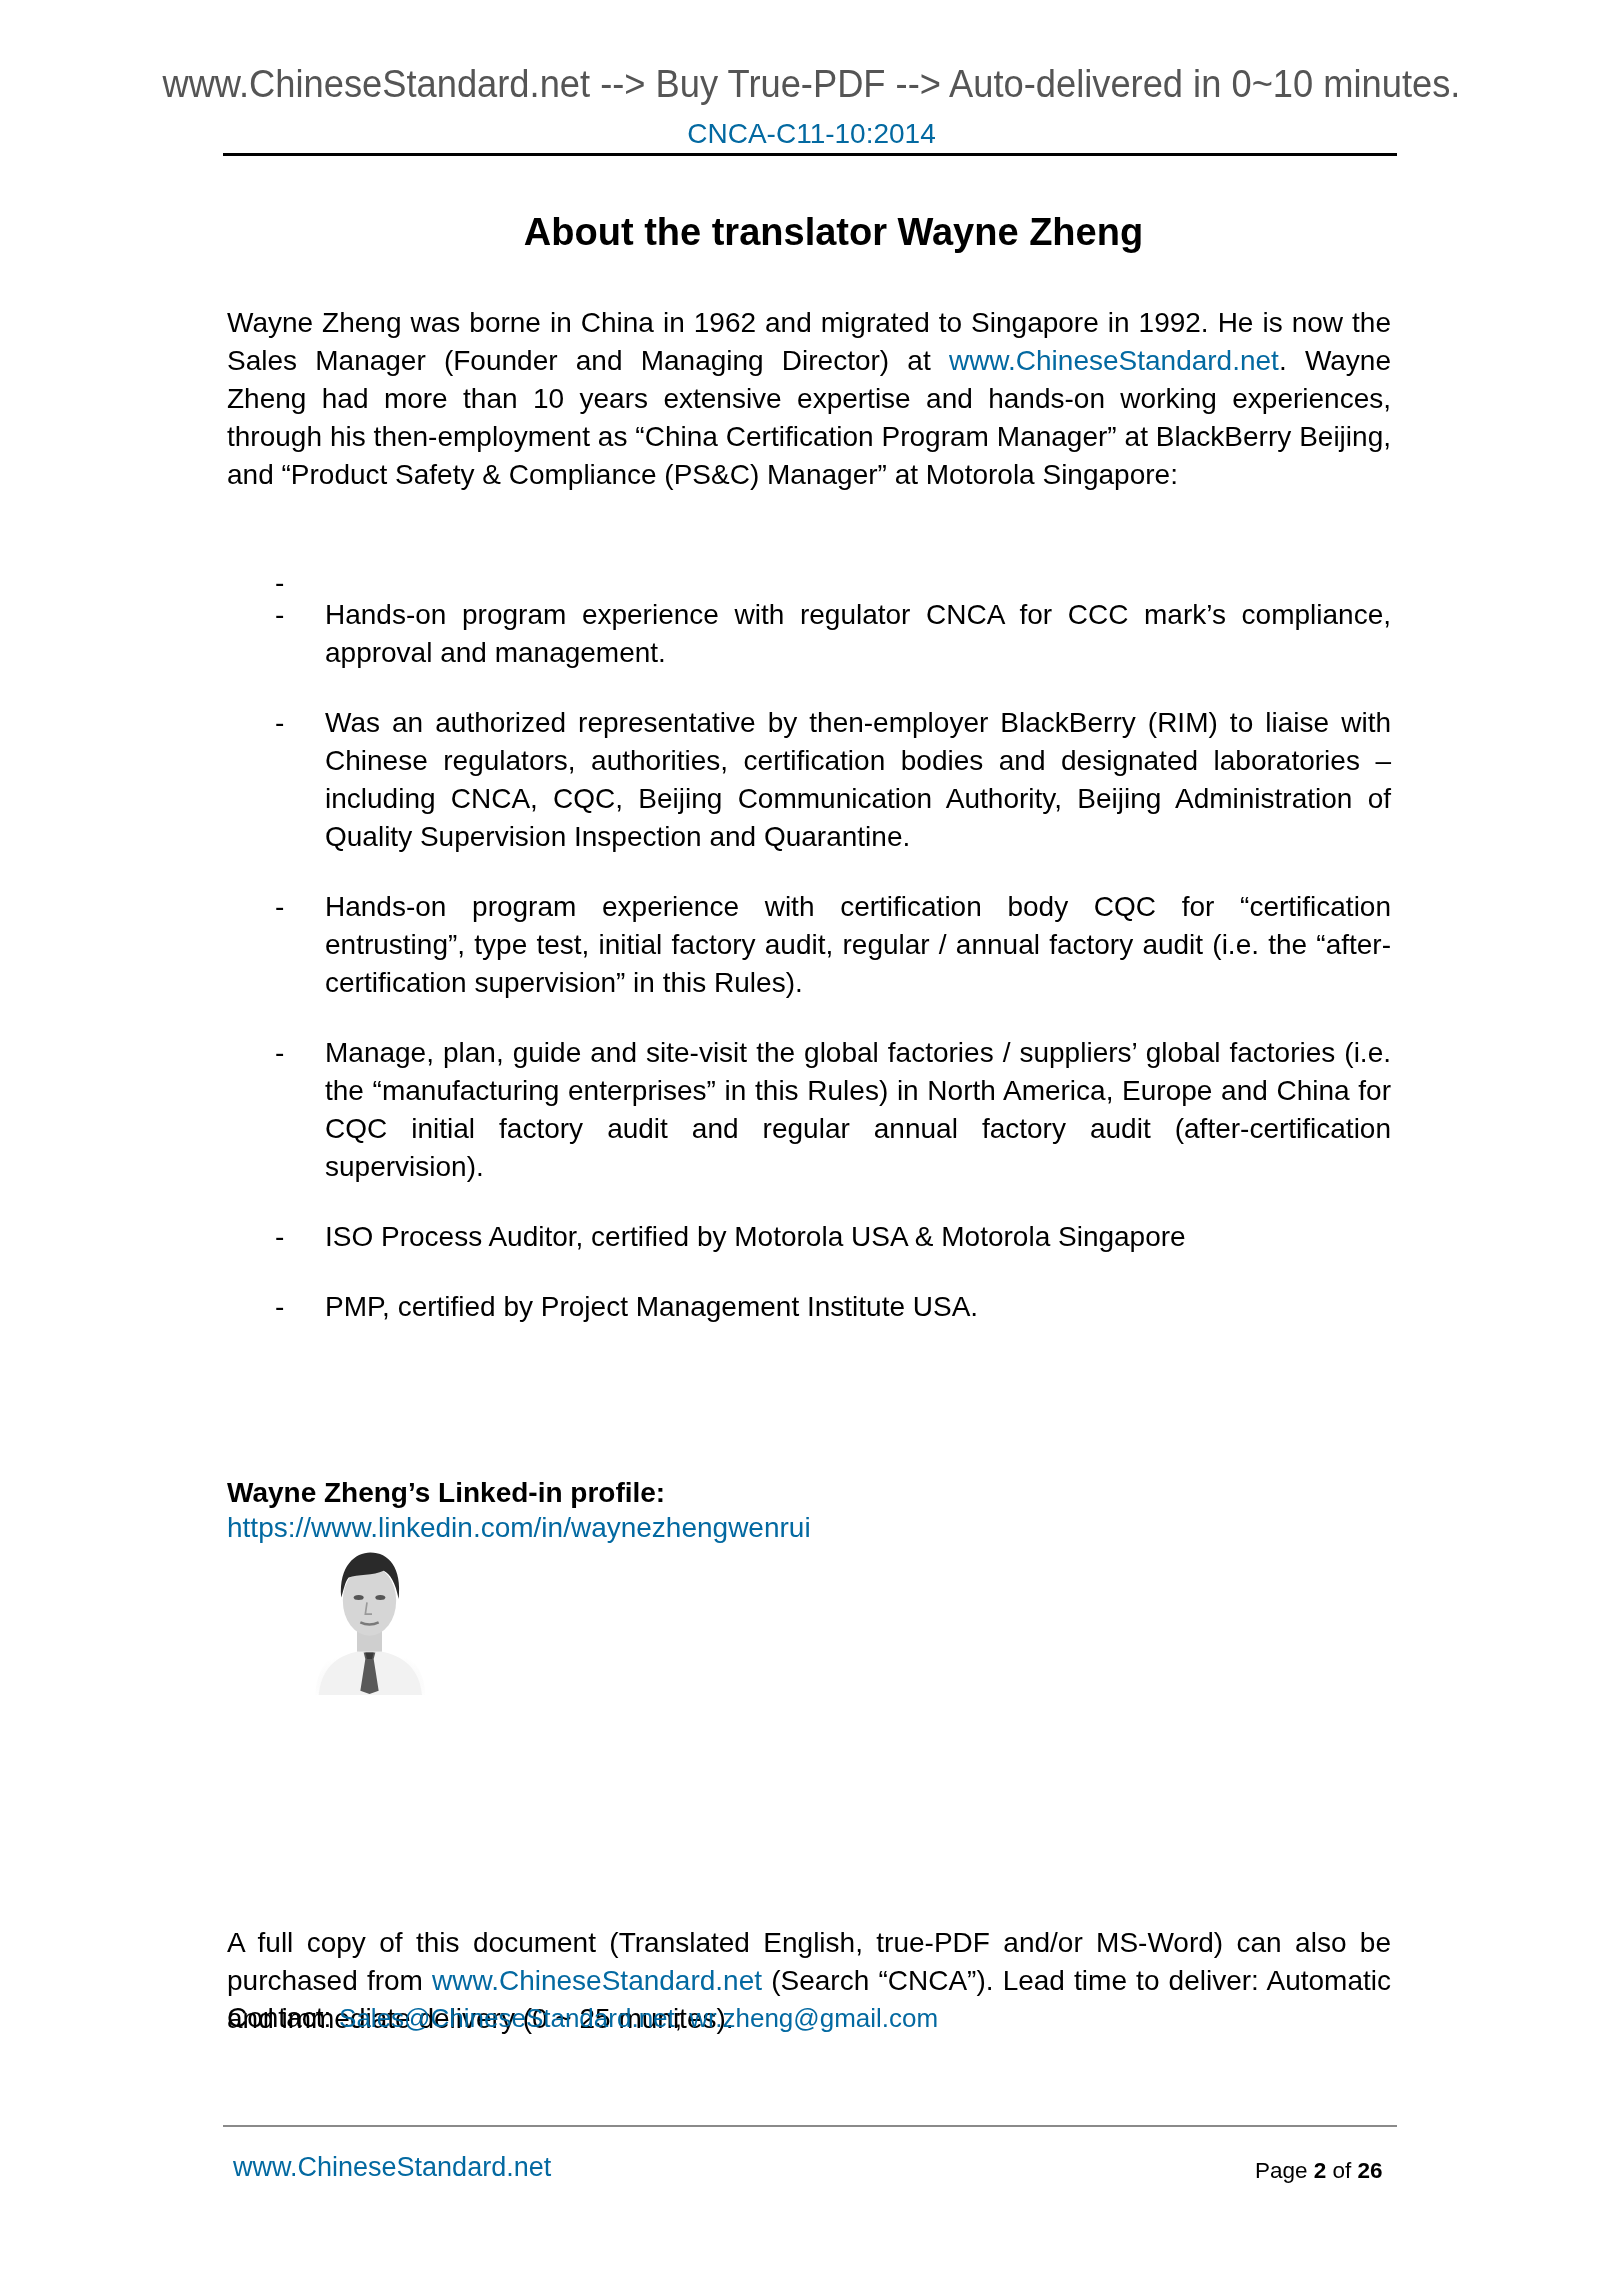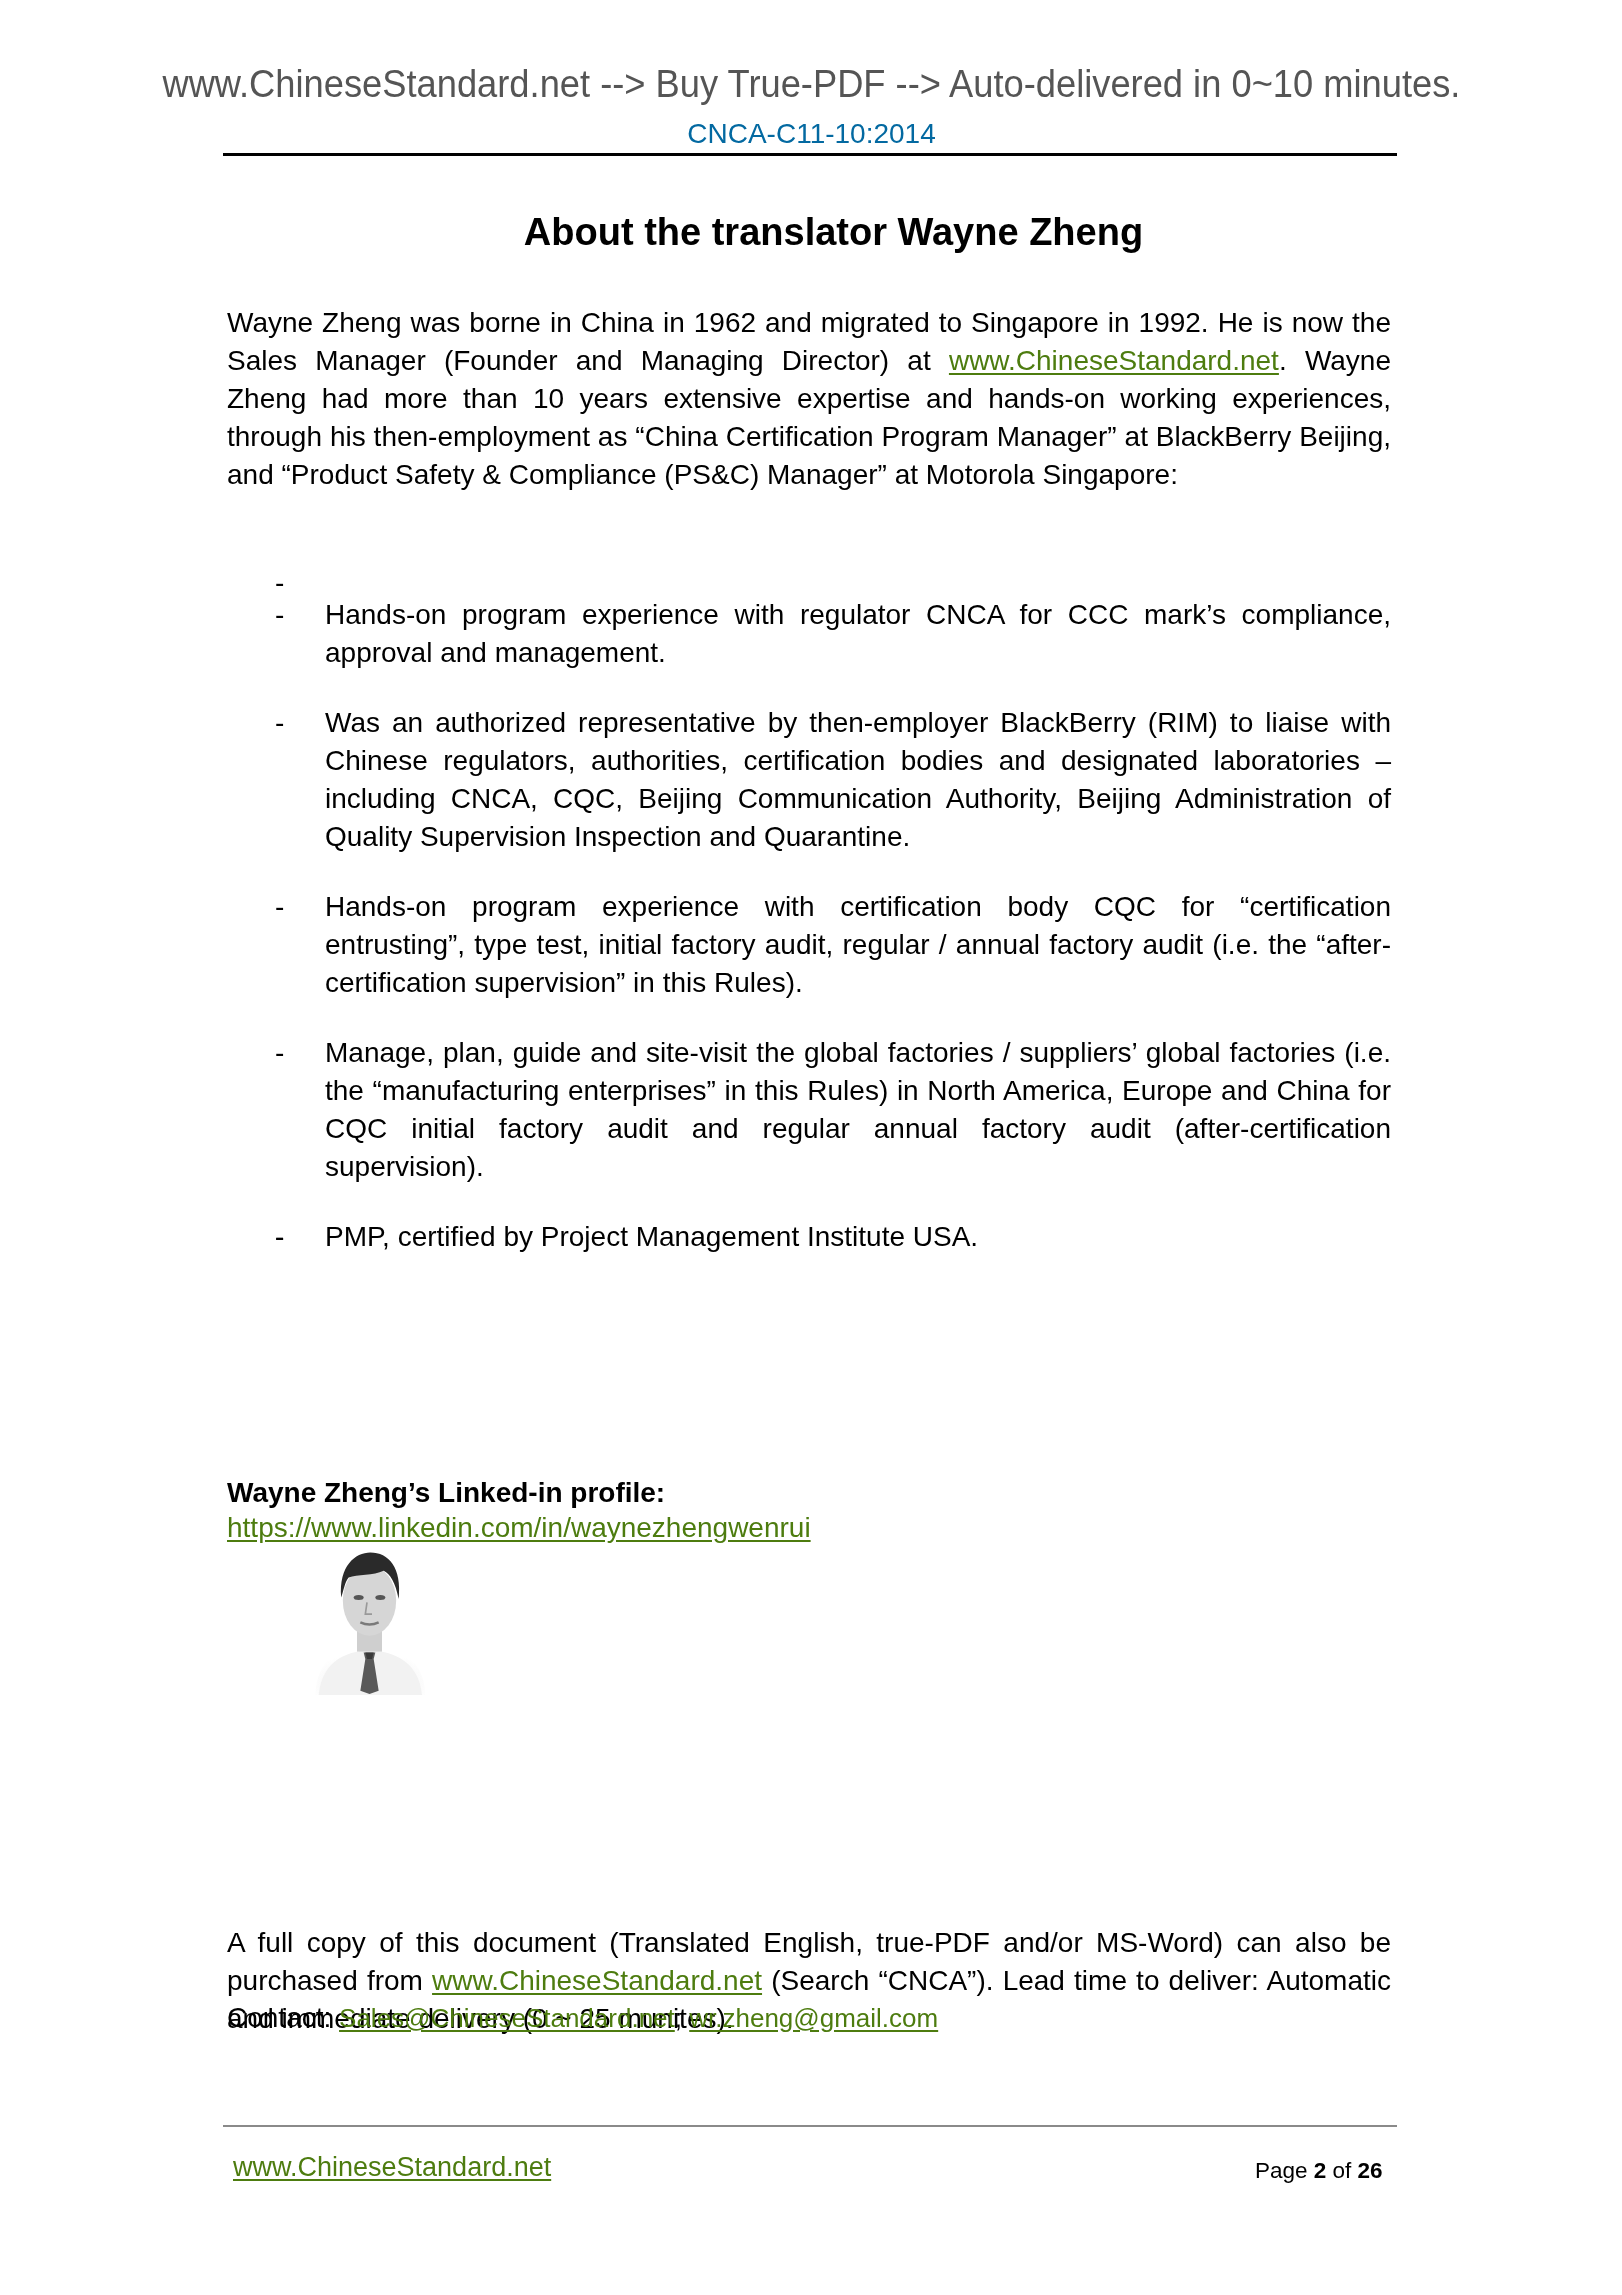--- a/index.html
+++ b/index.html
@@ -19,21 +19,21 @@
   }
   .header-rule { left: 223px; width: 1174px; top: 153px; height: 2.5px; background: #000; }
   .title {
     left: 0; width: 1623px; top: 210px; text-align: center;
     font-size: 38px; font-weight: bold; line-height: 45px; padding-left: 22px;
   }
   .body-col { left: 227px; width: 1164px; }
   .para {
     font-size: 28px; line-height: 38px; text-align: justify; text-align-last: left;
   }
-  .para a, .ulink { color: #4d7c0f; text-decoration: underline; text-underline-offset: 3.3px; }
+  .para a, .ulink { color: #0369a1; text-underline-offset: 3.3px; }
   .bullets { top: 564px; left: 227px; width: 1164px; margin: 0; padding: 0; list-style: none; }
   .bullet {
     position: relative; padding-left: 98px; margin-bottom: 32px;
     font-size: 28px; line-height: 38px; text-align: justify; text-align-last: left;
   }
   .bullet .dash { position: absolute; left: 48px; top: 0; }
   .link-label { top: 1474px; font-size: 28px; line-height: 38px; font-weight: bold; }
   .link-url { top: 1509px; font-size: 28px; line-height: 38px; }
   .photo { left: 307px; top: 1549px; width: 125px; height: 146px; }
   .purchase { top: 1924px; }
@@ -54,21 +54,21 @@
 <h1 class="abs title" style="margin:0">About the translator Wayne Zheng</h1>
 
 <p class="abs body-col para" style="top:304px;margin:0"><span>Wayne Zheng was borne in China in 1962 and migrated to Singapore in 1992. He is now the Sales Manager (Founder and Managing Director) at </span><a>www.ChineseStandard.net</a><span>. Wayne Zheng had more than 10 years extensive expertise and hands-on working experiences, through his then-employment as “China Certification Program Manager” at BlackBerry Beijing, and “Product Safety &amp; Compliance (PS&amp;C) Manager” at Motorola Singapore:</span></p>
 
 <ul class="abs bullets">
   <li class="bullet"><span class="dash">-</span></li>
   <li class="bullet"><span class="dash">-</span><span>Hands-on program experience with regulator CNCA for CCC mark’s compliance, approval and management.</span></li>
   <li class="bullet"><span class="dash">-</span><span>Was an authorized representative by then-employer BlackBerry (RIM) to liaise with Chinese regulators, authorities, certification bodies and designated laboratories – including CNCA, CQC, Beijing Communication Authority, Beijing Administration of Quality Supervision Inspection and Quarantine.</span></li>
   <li class="bullet"><span class="dash">-</span><span>Hands-on program experience with certification body CQC for “certification entrusting”, type test, initial factory audit, regular / annual factory audit (i.e. the “after-certification supervision” in this Rules).</span></li>
   <li class="bullet"><span class="dash">-</span><span>Manage, plan, guide and site-visit the global factories / suppliers’ global factories (i.e. the “manufacturing enterprises” in this Rules) in North America, Europe and China for CQC initial factory audit and regular annual factory audit (after-certification supervision).</span></li>
-  <li class="bullet"><span class="dash">-</span></li>
+  <li class="bullet"><span class="dash">-</span><span>ISO Process Auditor, certified by Motorola USA &amp; Motorola Singapore</span></li>
   <li class="bullet"><span class="dash">-</span><span>PMP, certified by Project Management Institute USA.</span></li>
 </ul>
 
 <div class="abs body-col link-label">Wayne Zheng’s Linked-in profile:</div>
 <a class="abs link-url ulink" style="left:227px">https://www.linkedin.com/in/waynezhengwenrui</a>
 
 <div class="abs photo">
   <svg width="125" height="146" viewBox="0 0 150 175">
     <defs>
       <radialGradient id="bgfade" cx="50%" cy="75%" r="60%">

